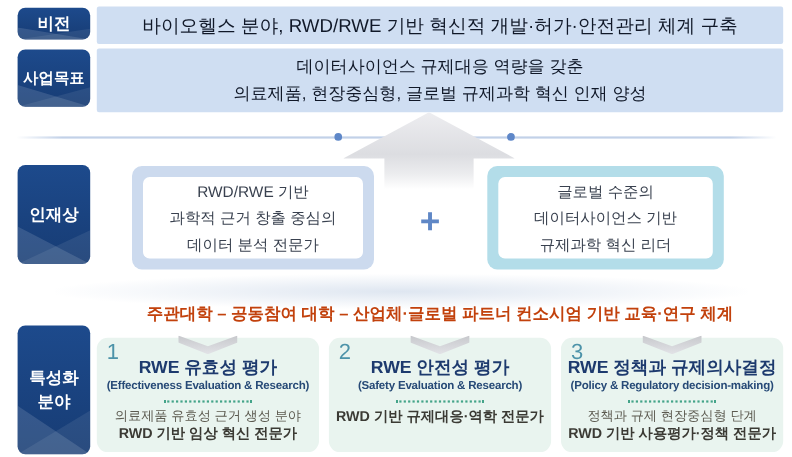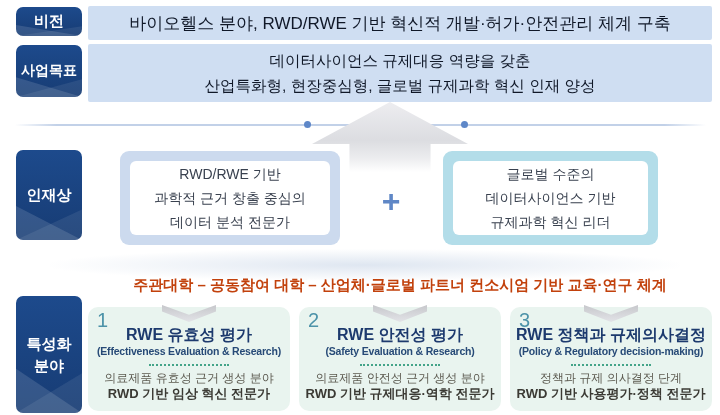--- a/index.html
+++ b/index.html
@@ -117,21 +117,21 @@
   </div>
   <div class="bar vision-bar">
     <span>바이오헬스 분야, RWD/RWE 기반 혁신적 개발·허가·안전관리 체계 구축</span>
   </div>
 
   <div class="label-box goal-label">
     <span>사업목표</span>
   </div>
   <div class="bar goal-bar">
     <div>데이터사이언스 규제대응 역량을 갖춘</div>
-    <div>산업특화형, 현장중심형, 글로벌 규제과학 혁신 인재 양성</div>
+    <div>의료제품, 현장중심형, 글로벌 규제과학 혁신 인재 양성</div>
   </div>
 
   <div class="divider-line"></div>
   <div class="up-arrow"></div>
   <div class="divider-dot dot-left"></div>
   <div class="divider-dot dot-right"></div>
 
   <div class="label-box talent-label">
     <span>인재상</span>
   </div>
@@ -170,28 +170,27 @@
       <div class="spec-body1">의료제품 유효성 근거 생성 분야</div>
       <div class="spec-body2">RWD 기반 임상 혁신 전문가</div>
     </div>
 
     <div class="spec-card">
       <span class="spec-number">2</span>
       <span class="spec-chevron"></span>
       <div class="spec-title">RWE 안전성 평가</div>
       <div class="spec-subtitle">(Safety Evaluation &amp; Research)</div>
       <div class="spec-dotted"></div>
-      <div class="spec-body1">의료제품 안전성 근거 생성 분야</div>
       <div class="spec-body2">RWD 기반 규제대응·역학 전문가</div>
     </div>
 
     <div class="spec-card">
       <span class="spec-number">3</span>
       <span class="spec-chevron"></span>
       <div class="spec-title">RWE 정책과 규제의사결정</div>
       <div class="spec-subtitle">(Policy &amp; Regulatory decision-making)</div>
       <div class="spec-dotted"></div>
-      <div class="spec-body1">정책과 규제 의사결정 단계</div>
+      <div class="spec-body1">정책과 규제 현장중심형 단계</div>
       <div class="spec-body2">RWD 기반 사용평가·정책 전문가</div>
     </div>
 
   </div>
 </div>
 
 </body></html>

